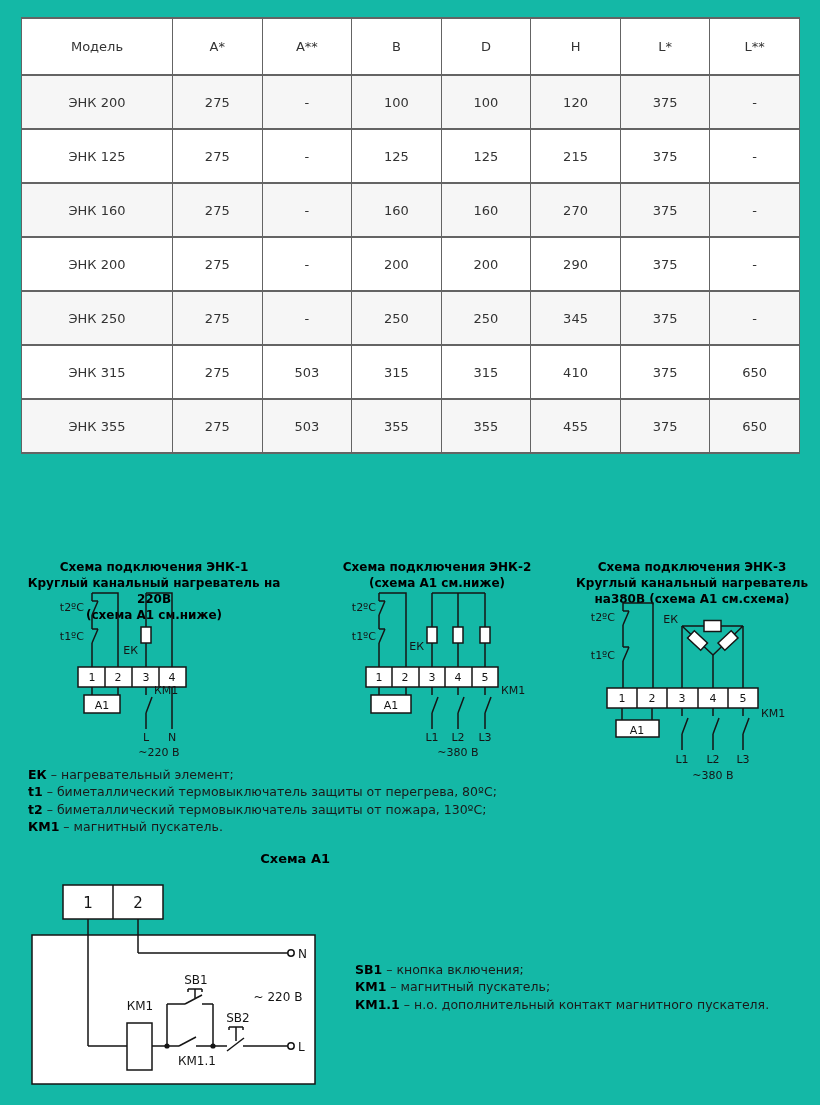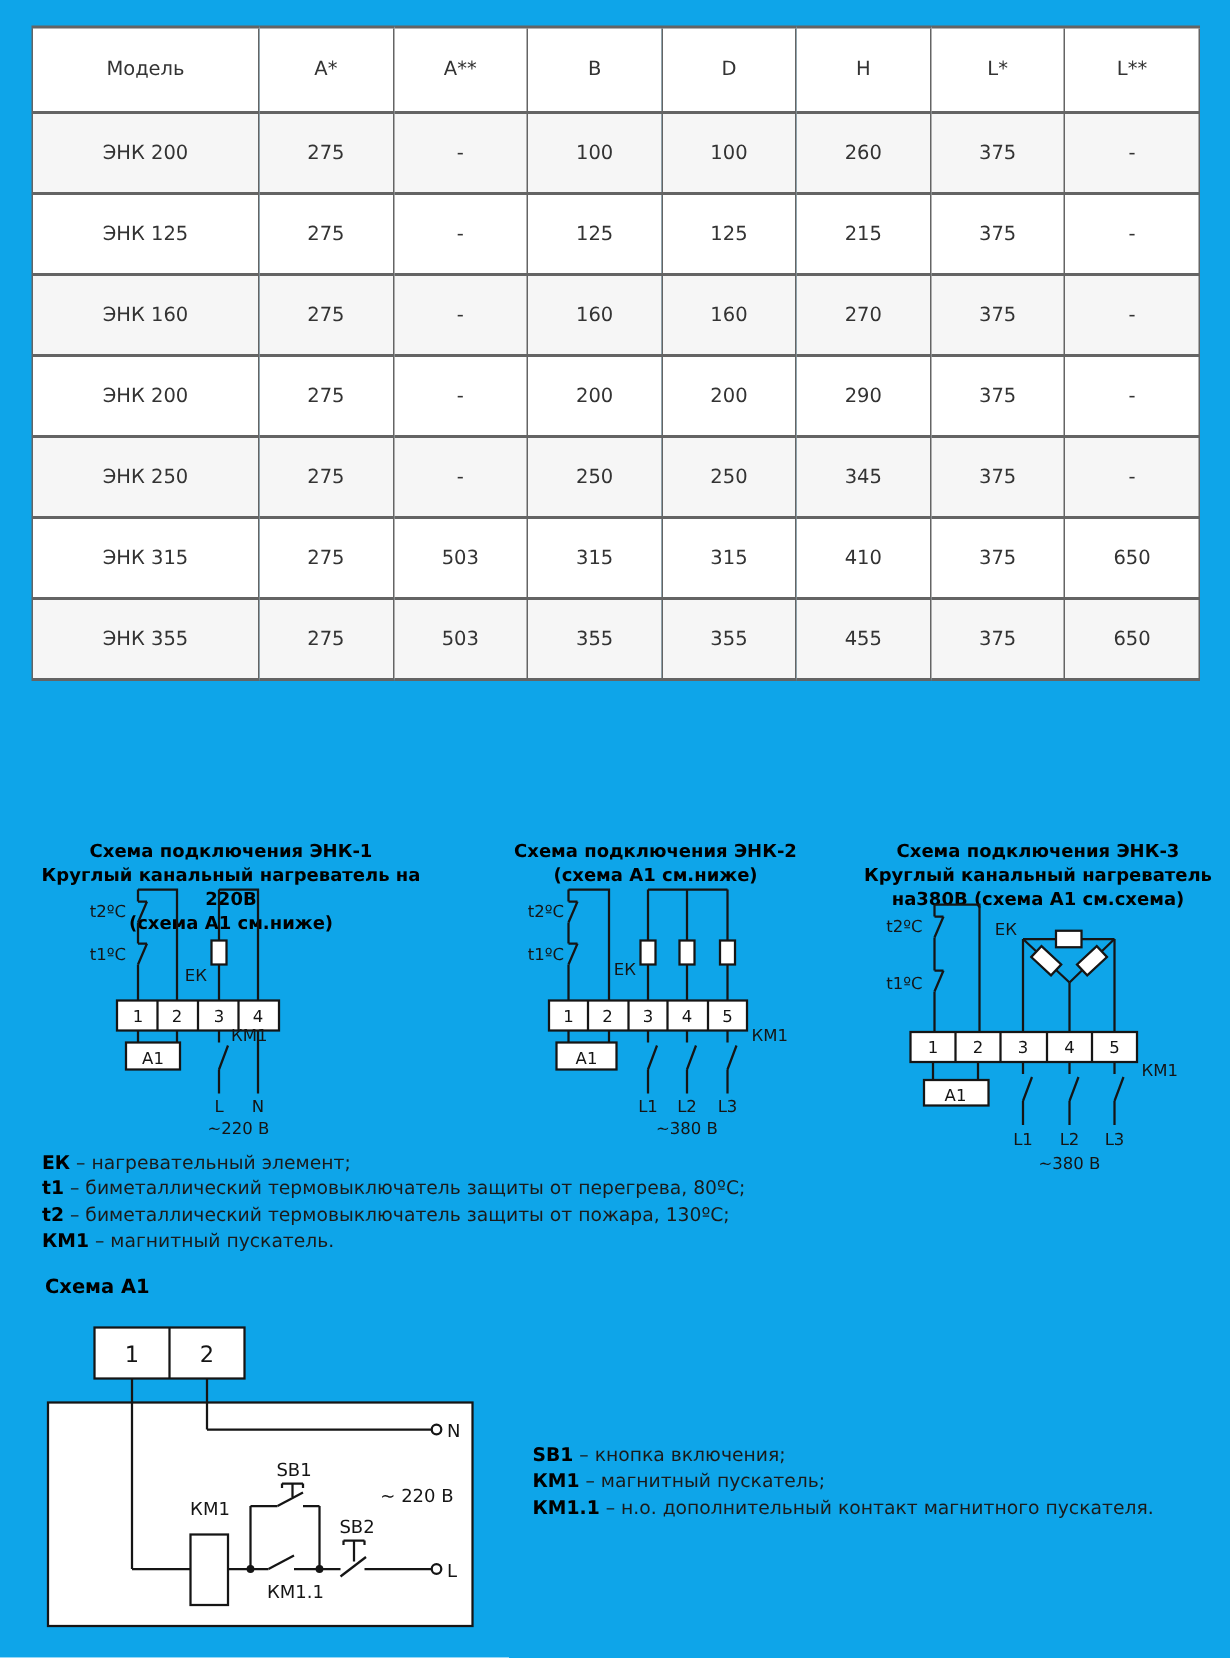--- a/index.html
+++ b/index.html
@@ -1,18 +1,18 @@
 <!DOCTYPE html>
 <html><head>
 <meta charset="utf-8">
 <style>
   * { margin:0; padding:0; box-sizing:border-box; }
   html,body { background:#fff; }
   body { font-family:"DejaVu Sans","Liberation Sans",sans-serif; color:#333; }
-  .page { position:relative; width:820px; height:1105px; background:#0ea5e9; overflow:hidden; }
+  .page { position:relative; width:820px; height:1105px; background:#14b8a6; overflow:hidden; }
 
   
   .dims-table { position:absolute; left:21px; top:17px; width:779px;
                 border-collapse:collapse; table-layout:fixed; }
   .dims-table th, .dims-table td {
       border-left:1px solid #646464; border-right:1px solid #646464;
       border-top:2px solid #646464; border-bottom:2px solid #646464;
       text-align:center; vertical-align:middle;
       font-size:13px; font-weight:400; color:#333; background:#fff; }
   .dims-table th { height:57px; }
@@ -38,21 +38,21 @@
 
   
   .legend { position:absolute; font-size:12.5px; color:#1a1a1a; }
   .legend .legend-line { line-height:17.3px; white-space:nowrap; }
   .legend b { font-weight:bold; color:#000; }
   .wavy { text-decoration-style:wavy;
           text-decoration-color:#cc0000; text-decoration-thickness:1px;
           text-underline-offset:2px; }
 
   .a1-title { position:absolute; left:30px; top:851px; width:300px;
-              text-align:left; font-size:13px; font-weight:bold; color:#000; }
+              text-align:right; font-size:13px; font-weight:bold; color:#000; }
 </style>
 </head>
 <body>
 
 <div class="page">
 
   <table class="dims-table">
     <colgroup>
         <col style="width:151px">
       </colgroup>
@@ -68,21 +68,21 @@
           <th>L**</th>
         </tr>
       </thead>
     <tbody>
         <tr>
           <td>ЭНК 200</td>
           <td>275</td>
           <td>-</td>
           <td>100</td>
           <td>100</td>
-          <td>260</td>
+          <td>120</td>
           <td>375</td>
           <td>-</td>
         </tr>
         <tr>
           <td>ЭНК 125</td>
           <td>275</td>
           <td>-</td>
           <td>125</td>
           <td>125</td>
           <td>215</td>

